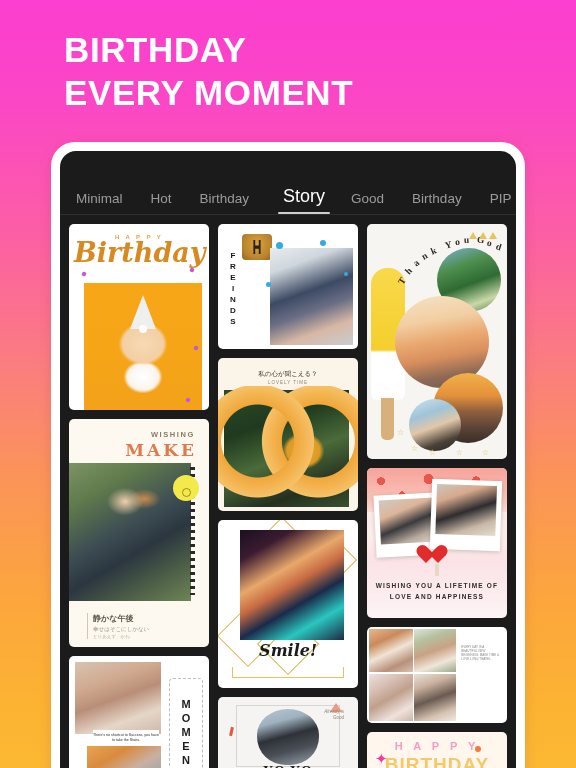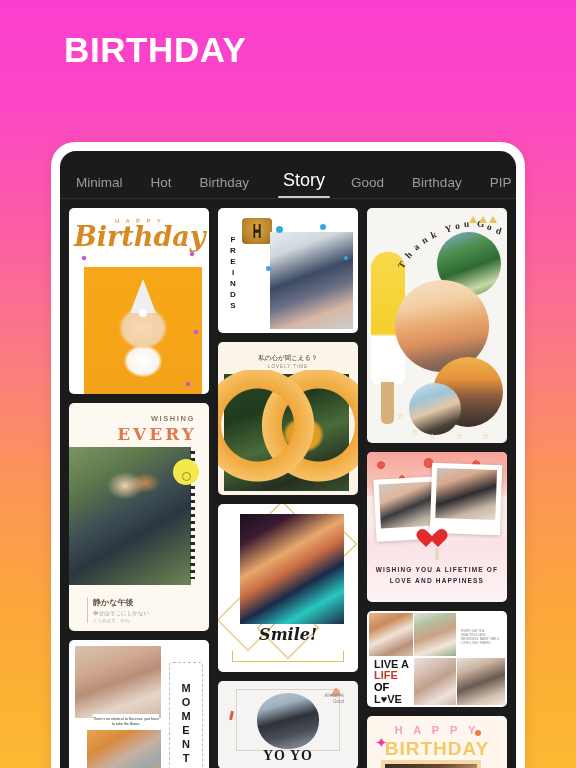--- a/index.html
+++ b/index.html
@@ -24,21 +24,21 @@
     background:#fff; border-radius:24px; padding:9px 9px 0 9px;
     box-shadow:0 3px 14px rgba(120,10,80,0.13);
   }
   .screen {
     width:100%; height:100%; background:#1b1b1b;
     border-radius:16px 16px 0 0; overflow:hidden; position:relative;
   }
 
   
   .tabbar {
-    height:48px; display:flex; align-items:flex-end; padding:0 16px;
+    height:64px; display:flex; align-items:flex-end; padding:0 16px;
     border-bottom:1px solid #2e2e2e; position:relative;
   }
   .tab {
     color:#9b9b9b; font-size:13.5px; padding:0 0 8px 0; margin-right:28px;
     position:relative; white-space:nowrap; cursor:pointer;
   }
   .tab:last-child { margin-right:0; }
   .tab.active { color:#ffffff; font-size:18px; padding-bottom:7px; margin-right:26px; margin-left:6px; }
   .tab.active:after {
     content:""; position:absolute; left:-5px; right:-5px; bottom:0; height:2px;
@@ -232,20 +232,21 @@
   .c-hb .h2{position:absolute;left:0;right:0;top:22px;text-align:center;font-size:19px;letter-spacing:1px;color:#F3C96A;font-weight:bold;}
   .c-hb .ph{position:absolute;left:14px;right:26px;top:44px;bottom:-8px;background:linear-gradient(160deg,#3a2a1e 0%,#6a4a30 40%,#c99b6e 70%,#2b1f18 100%);border:4px solid #F6D9A8;}
   .c-hb .pstar{position:absolute;left:8px;top:18px;color:#F0399B;font-size:15px;}
   .c-hb .dot{position:absolute;right:26px;top:14px;width:6px;height:6px;border-radius:50%;background:#F5793A;}
 </style>
 </head>
 <body>
 
 <div class="headline">
   <div>BIRTHDAY</div>
+  <div>EVERY MOMENT</div>
 </div>
 
 <div class="device">
   <div class="screen">
 
     <div class="tabbar">
       <div class="tab">Minimal</div>
       <div class="tab">Hot</div>
       <div class="tab">Birthday</div>
       <div class="tab active">Story</div>
@@ -267,21 +268,21 @@
             </div>
             <div class="star" style="left:8px;top:44px;"></div>
             <div class="star" style="right:10px;top:40px;"></div>
             <div class="star" style="right:6px;top:118px;"></div>
             <div class="star" style="right:14px;bottom:8px;"></div>
           </div>
         </div>
 
         <div class="card c-pastel">
           <div class="t1">WISHING</div>
-          <div class="t2">EVERY</div>
+          <div class="t2">MAKE</div>
           <div class="photo"></div>
           <div class="dots"></div>
           <div class="badge"></div>
           <div class="cap">
             <div class="jp">静かな午後</div>
             <div class="s1">幸せはそこにしかない</div>
             <div class="s2">とりあえず、かわ</div>
           </div>
         </div>
 
@@ -399,25 +400,20 @@
             <span>LOVE AND HAPPINESS</span>
           </div>
         </div>
 
         <div class="card c-live">
           <div class="g1"></div>
           <div class="g2"></div>
           <div class="g3">
             <p>EVERY DAY IS A BEAUTIFUL NEW BEGINNING. MAKE TIME &amp; LOVE LONG TRAVEL.</p>
           </div>
-          <div class="g4">
-            <div class="l1">LIVE A</div>
-            <div class="l2"><em>LIFE</em><span> OF</span></div>
-            <div class="l3">L♥VE</div>
-          </div>
           <div class="g5"></div>
           <div class="g6"></div>
         </div>
 
         <div class="card c-hb">
           <div class="pstar">✦</div>
           <div class="dot"></div>
           <div class="h1">H A P P Y</div>
           <div class="h2">BIRTHDAY</div>
           <div class="ph"></div>

